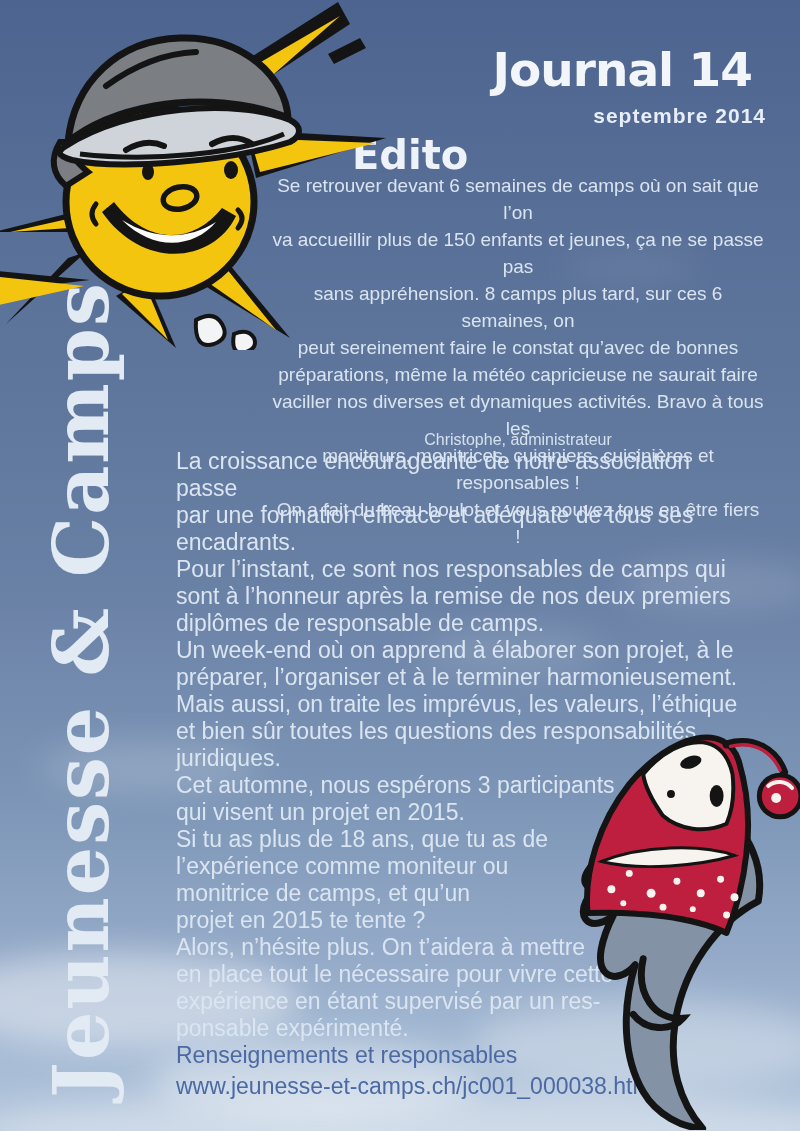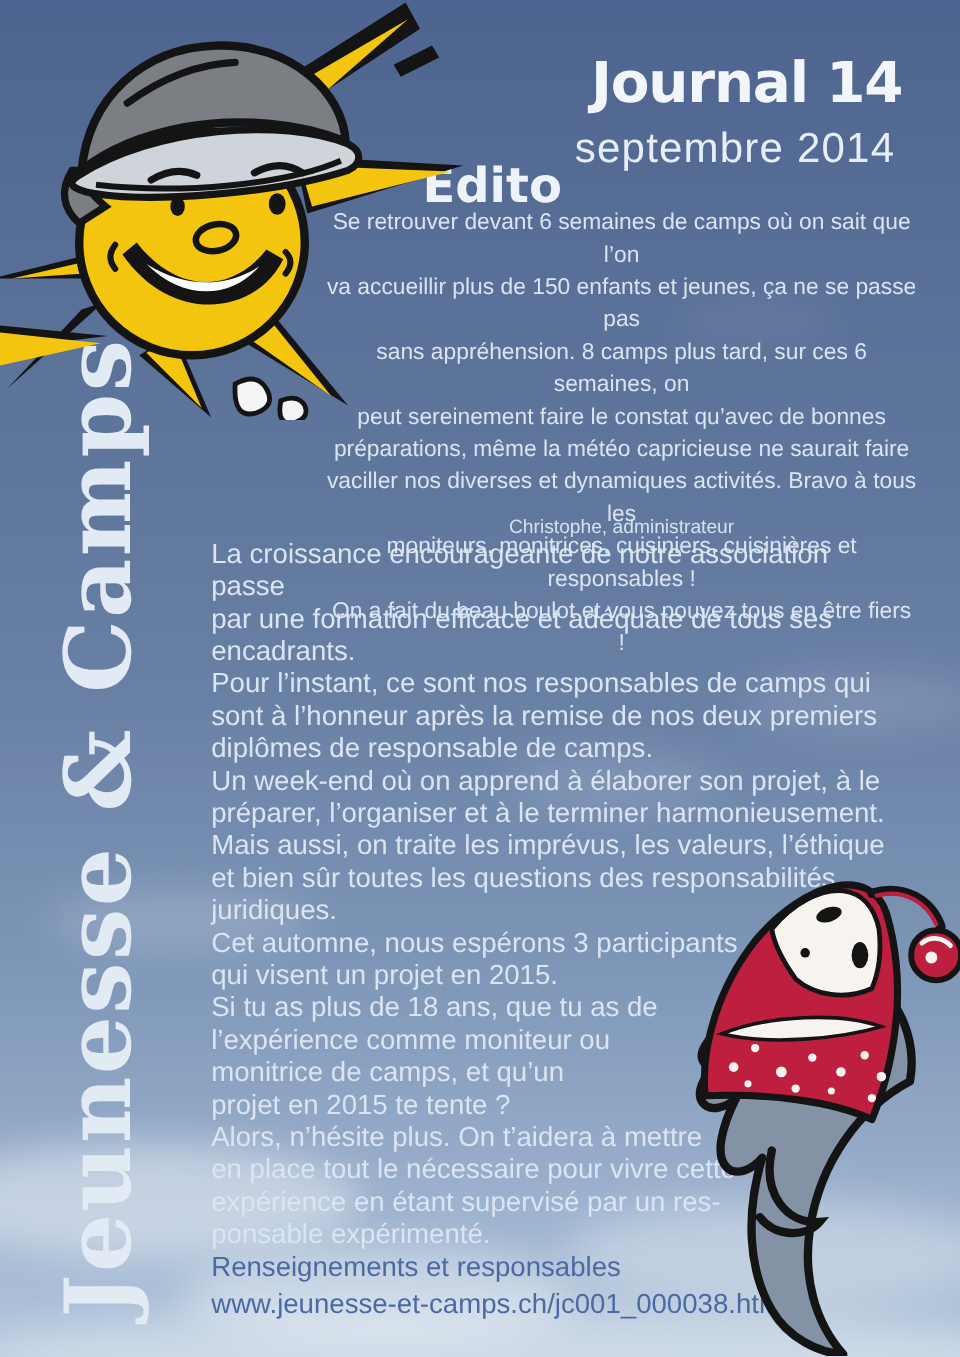--- a/index.html
+++ b/index.html
@@ -31,22 +31,22 @@
     font-size:76px;letter-spacing:2px;color:#e2eaf4;
     z-index:1;white-space:nowrap;
   }
   .journal-title{
     position:absolute;right:48px;top:42px;
     font-family:"DejaVu Sans", sans-serif;font-weight:700;
     font-size:47px;letter-spacing:-1px;color:#f2f6fa;
     z-index:2;
   }
   .issue-date{
-    position:absolute;right:54px;top:104px;
-    font-size:35px;font-weight:400;letter-spacing:1px;color:#e7eef7;
+    position:absolute;right:34px;top:104px;
+    font-size:21px;font-weight:700;letter-spacing:1px;color:#e7eef7;
     z-index:2;
   }
   .edito-heading{
     position:absolute;left:352px;top:132px;
     font-family:"DejaVu Sans", sans-serif;font-weight:700;
     font-size:40px;color:#eef3f9;z-index:2;
   }
   .edito-body{
     position:absolute;left:272px;top:172px;width:492px;
     text-align:center;font-size:19px;line-height:27px;

